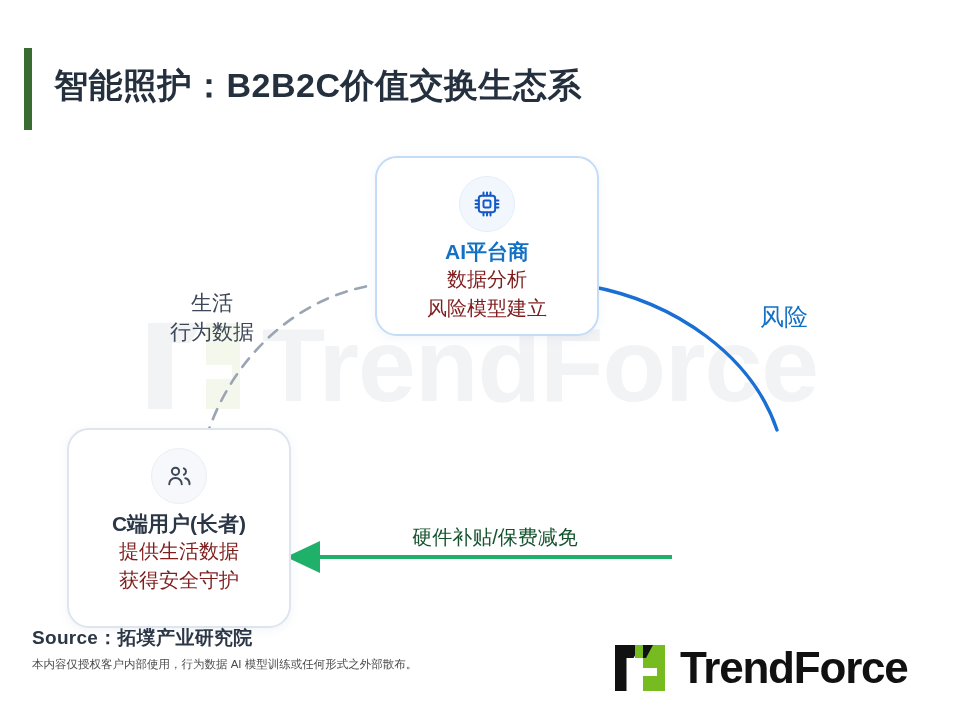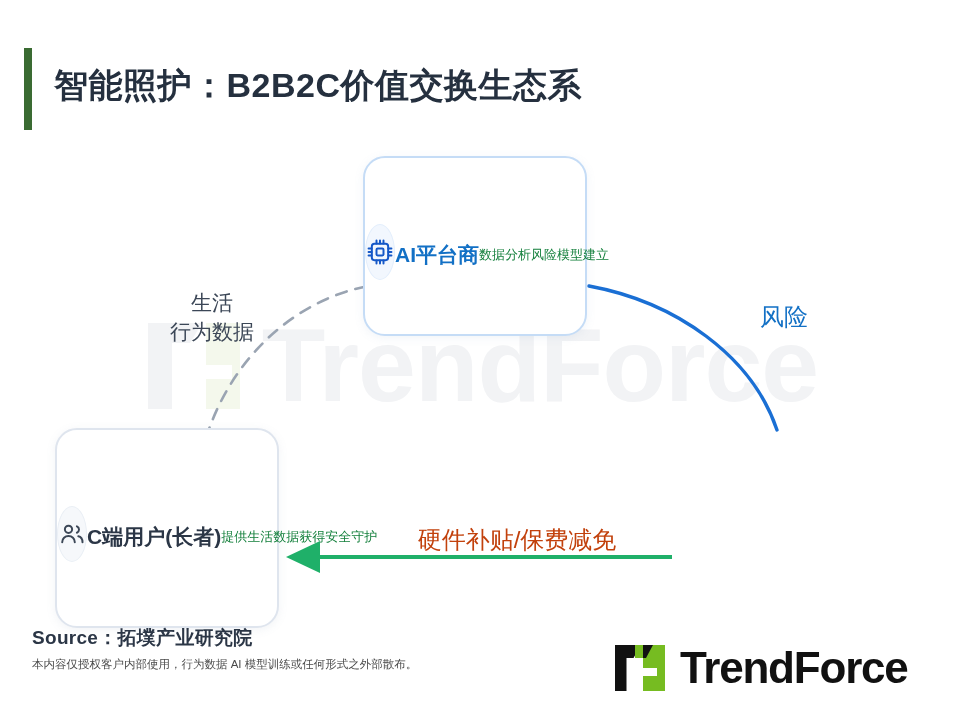--- a/index.html
+++ b/index.html
@@ -82,42 +82,43 @@
     pointer-events: none;
   }
 
   
   .node-card {
     position: absolute;
     background: #ffffff;
     border-radius: 22px;
     z-index: 3;
     display: flex;
-    flex-direction: row;
+    flex-direction: column;
     align-items: center;
     padding-top: 18px;
+    margin-left: 12px;
   }
   .node-icon-circle {
     width: 56px;
     height: 56px;
     border-radius: 50%;
     display: flex;
     align-items: center;
     justify-content: center;
     margin-bottom: 6px;
   }
   .node-title {
     font-size: 21px;
     font-weight: 700;
     line-height: 1.3;
     white-space: nowrap;
   }
   .node-desc {
-    font-size: 13px;
-    color: #15803d;
+    font-size: 20px;
+    color: #7f1d1d;
     line-height: 1.42;
     text-align: left;
     white-space: nowrap;
   }
 
   
   #card-ai {
     left: 363px;
     top: 156px;
     width: 224px;
@@ -168,25 +169,25 @@
     color: #3c4757;
   }
   #label-risk {
     left: 704px;
     top: 300px;
     width: 160px;
     font-size: 24px;
     color: #1270c5;
   }
   #label-subsidy {
-    left: 392px;
+    left: 370px;
     top: 523px;
     width: 250px;
-    font-size: 24px;
-    color: #c2410c;
+    font-size: 20px;
+    color: #14532d;
   }
 
   
   #source-line {
     position: absolute;
     left: 32px;
     top: 625px;
     font-size: 19px;
     font-weight: 700;
     color: #2b3646;

